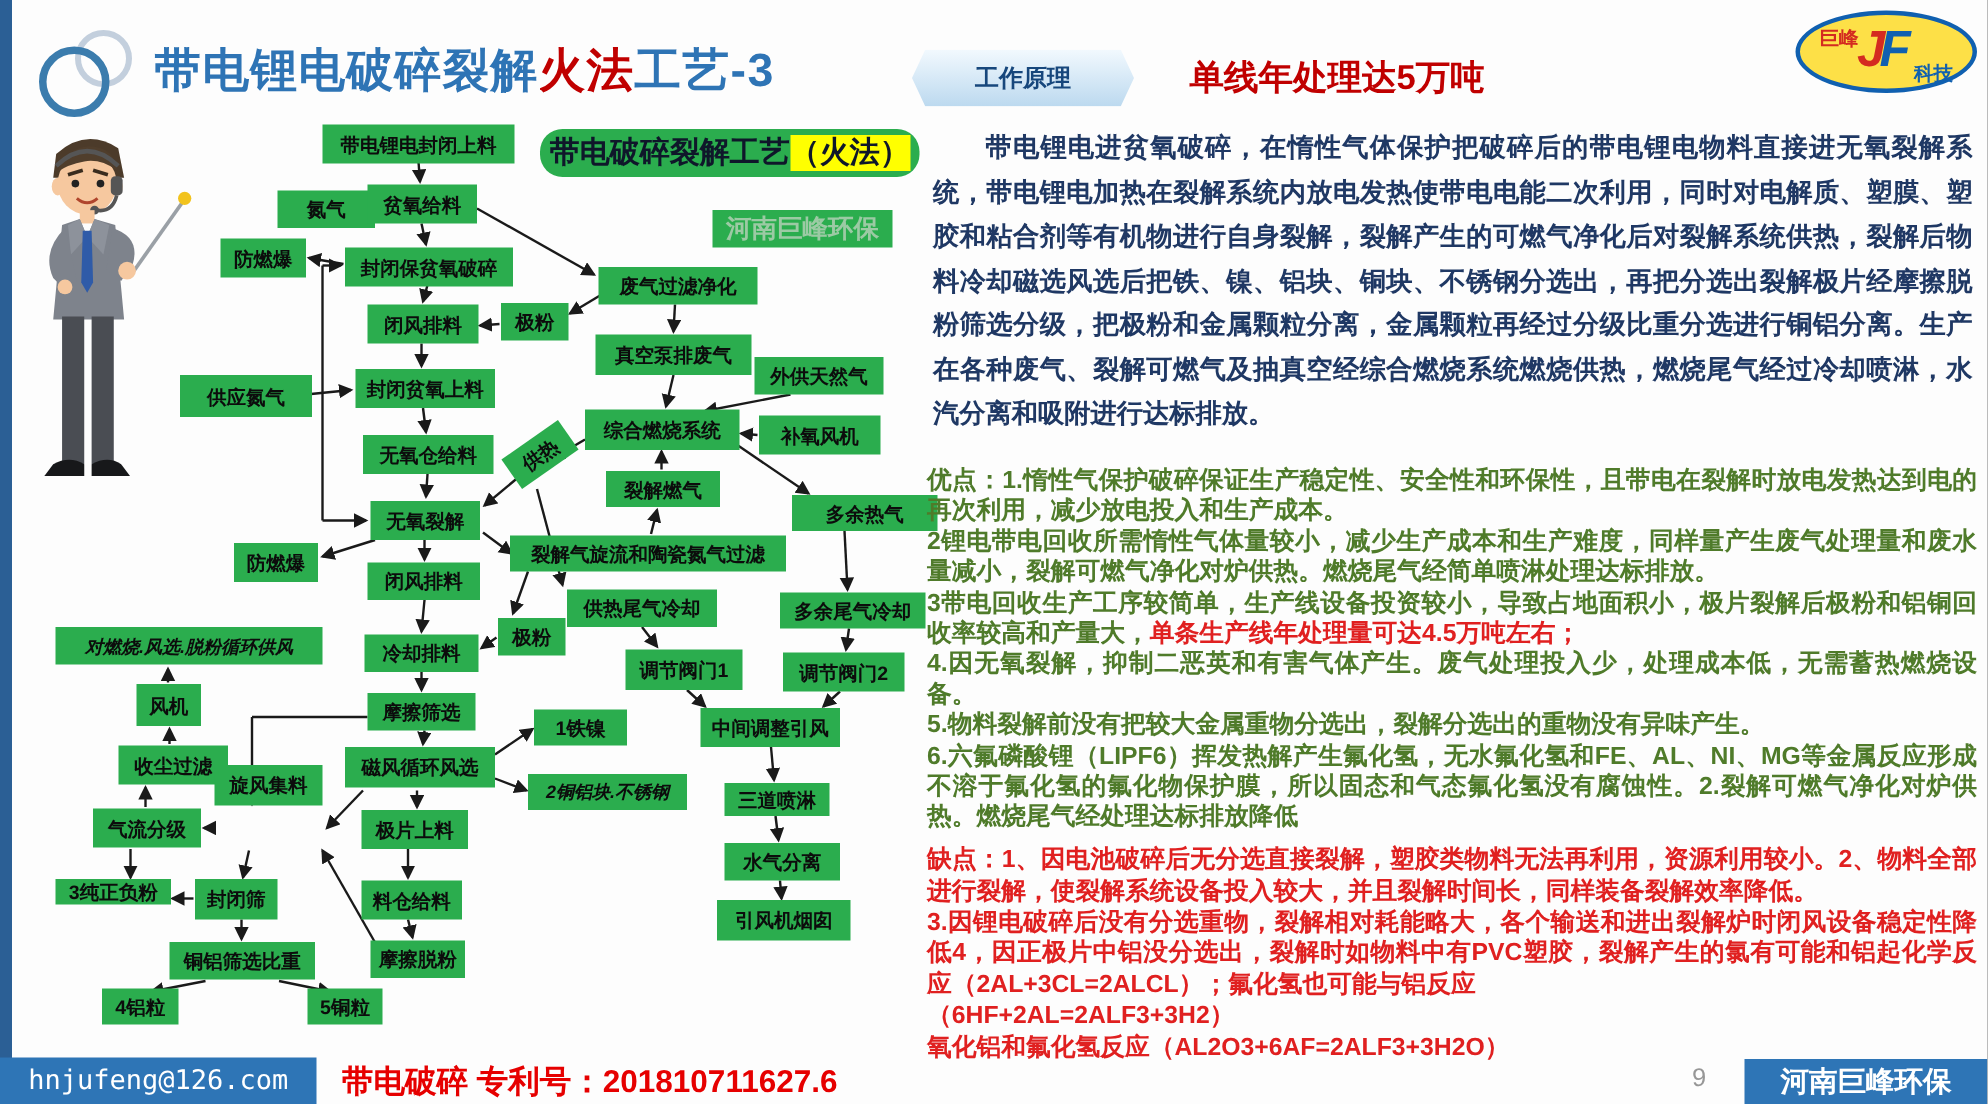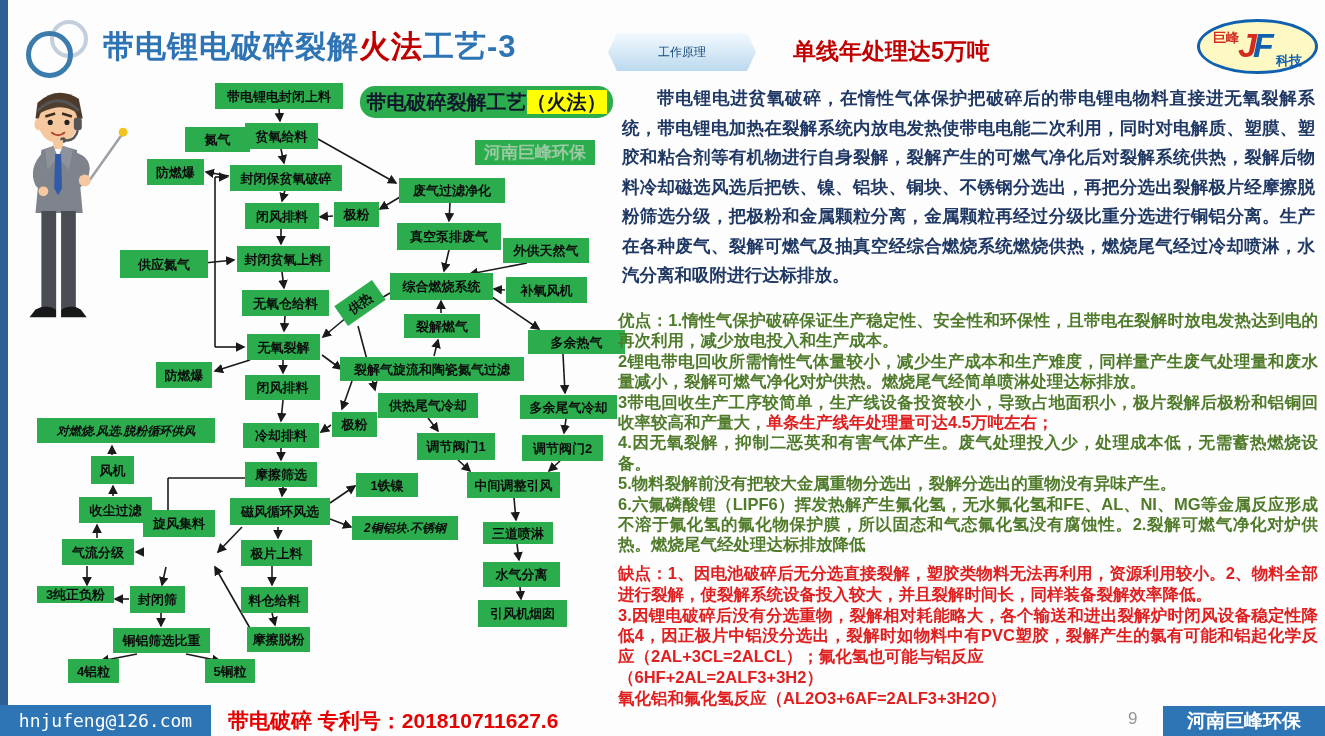--- a/index.html
+++ b/index.html
@@ -7,27 +7,27 @@
          font-family:"Liberation Sans",sans-serif;}
   .left-strip{position:absolute;left:0;top:0;width:8px;height:736px;background:#2b5f95;}
   
   .ring{position:absolute;border-radius:50%;}
   .ring-light{left:50px;top:20px;width:30px;height:30px;border:4px solid #c3cfdd;}
   .ring-blue{left:26px;top:31px;width:37px;height:37px;border:5px solid #3b7cad;}
   .main-title{position:absolute;left:103px;top:26px;font-size:31px;font-weight:bold;
               color:#2e74b5;letter-spacing:1px;white-space:nowrap;}
   .main-title .red{color:#c00000;}
   .badge{position:absolute;left:608px;top:33px;width:148px;height:38px;display:flex;
-         align-items:center;justify-content:center;font-size:12px;font-weight:normal;color:#17477c;
+         align-items:center;justify-content:center;font-size:16px;font-weight:bold;color:#17477c;
          background:linear-gradient(#f2f9fe,#bcd9ef);
          clip-path:polygon(6% 0%,94% 0%,100% 50%,94% 100%,6% 100%,0% 50%);}
   .subtitle{position:absolute;left:793px;top:36px;font-size:23px;font-weight:bold;color:#c00000;
             white-space:nowrap;}
-  .jf-logo{position:absolute;left:1197px;top:19px;width:121px;height:55px;border:3px solid #1060b0;
-           border-radius:50%;background:#fef9c3;box-sizing:border-box;}
+  .jf-logo{position:absolute;left:1197px;top:7px;width:121px;height:55px;border:3px solid #1060b0;
+           border-radius:50%;background:#fde047;box-sizing:border-box;}
   .jf-logo .t1{position:absolute;left:13px;top:7px;font-size:13px;font-weight:bold;color:#d42b20;}
   .jf-logo .t2{position:absolute;left:76px;top:30px;font-size:13px;font-weight:bold;color:#1060b0;}
   .jf-logo .jf{position:absolute;left:38px;top:4px;font-size:34px;font-weight:bold;font-style:italic;
                letter-spacing:-4px;}
   .jf-logo .jf .j{color:#d42b20;}
   .jf-logo .jf .f{color:#1060b0;}
   
   #arrow-svg{position:absolute;left:0;top:0;pointer-events:none;}
   .fc-node{position:absolute;background:#2bad4e;color:#0c0c0c;font-weight:bold;font-size:13px;
            display:flex;align-items:center;justify-content:center;white-space:nowrap;line-height:1;}

